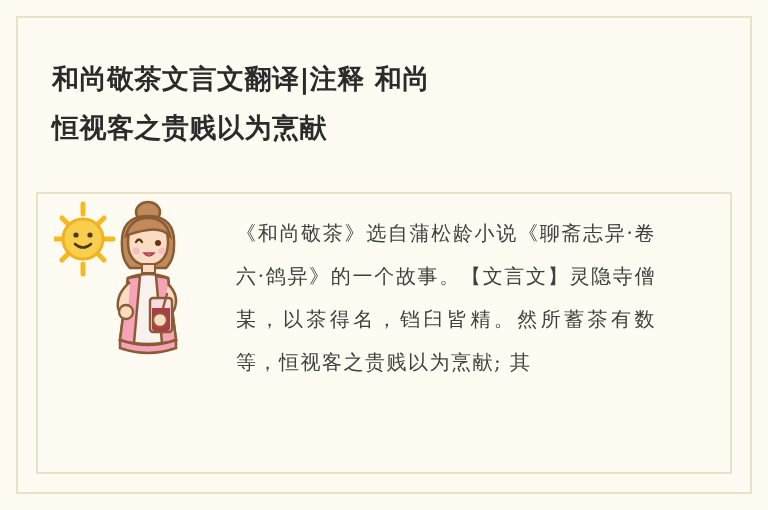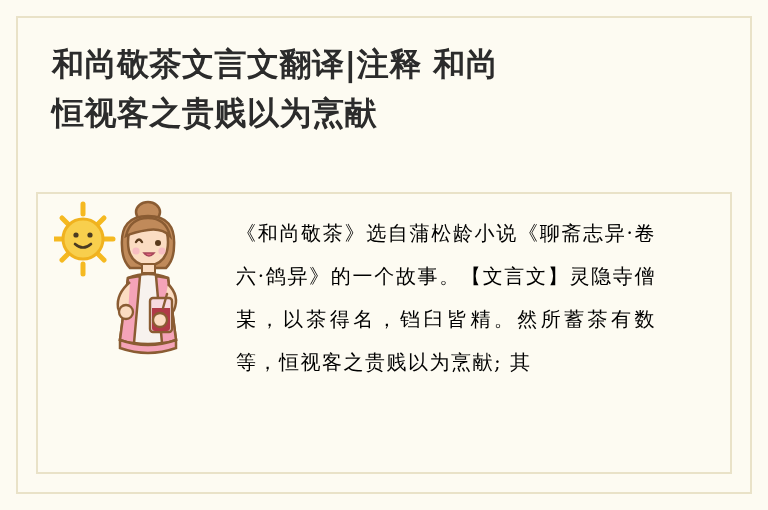--- a/index.html
+++ b/index.html
@@ -25,23 +25,23 @@
     left: 16px;
     top: 16px;
     right: 16px;
     bottom: 16px;
     border: 2px solid #e9e2c8;
     box-sizing: border-box;
   }
   .title {
     position: absolute;
     left: 52px;
-    top: 40px;
+    top: 54px;
     width: 670px;
-    font-size: 32px;
+    font-size: 27px;
     line-height: 49px;
     font-weight: bold;
     color: #2b2b2b;
     letter-spacing: 0.5px;
     font-family: "DejaVu Sans", "Liberation Sans", sans-serif;
   }
   .content-frame {
     position: absolute;
     left: 36px;
     top: 192px;
@@ -57,21 +57,21 @@
     width: 158px;
     height: 180px;
   }
   .body-text {
     position: absolute;
     left: 236px;
     top: 212px;
     width: 420px;
     font-size: 20px;
     line-height: 43px;
-    color: #000000;
+    color: #404040;
     letter-spacing: 1.5px;
     font-family: "DejaVu Serif", "Liberation Serif", serif;
     text-align: justify;
   }
 </style>
 </head>
 <body>
 
 <div class="page">
 

